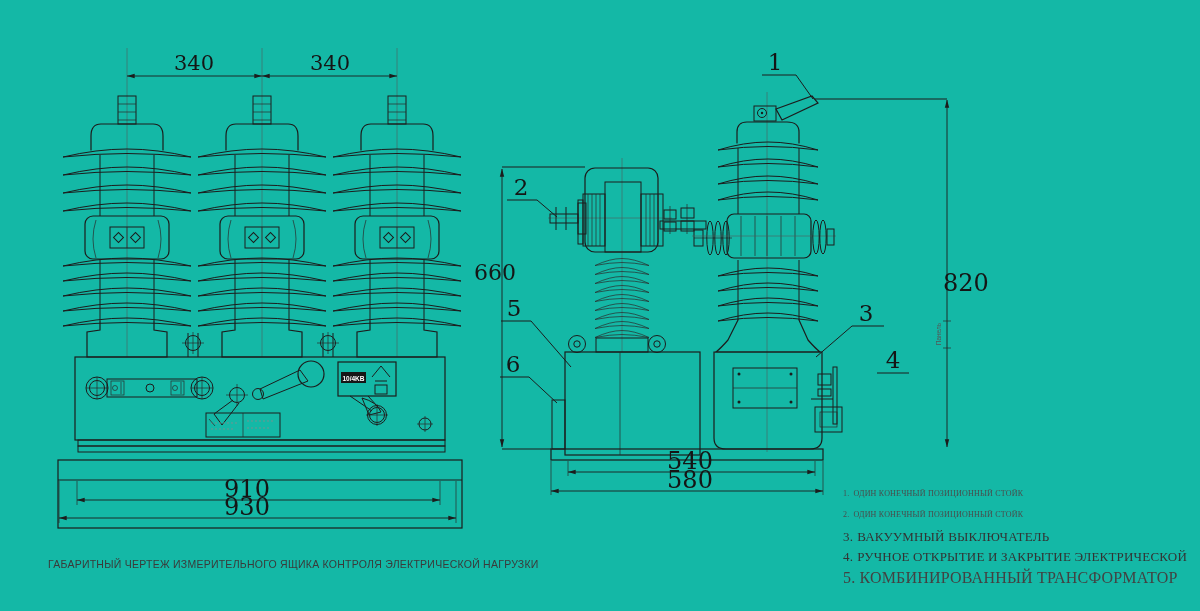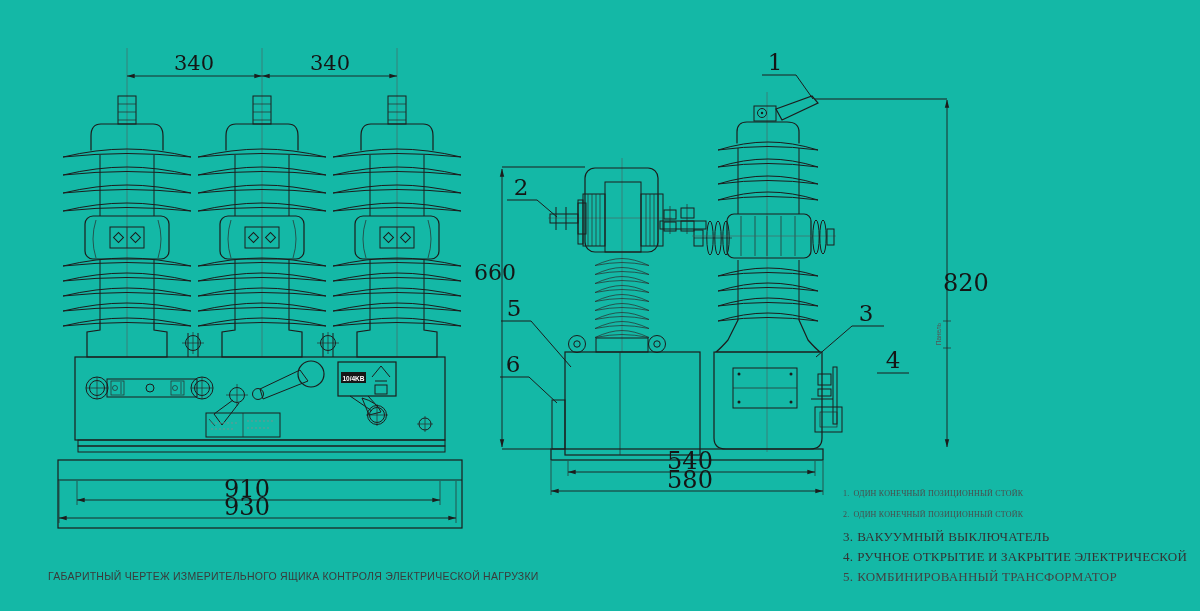--- a/index.html
+++ b/index.html
@@ -9,25 +9,25 @@
   .ln{stroke:#1c1c1c;fill:none;stroke-width:1.2;stroke-linecap:round;}
   .md{stroke:#1c1c1c;fill:none;stroke-width:1;}
   .thin{stroke:#2a2a2a;fill:none;stroke-width:.7;}
   .cl{stroke:#555;fill:none;stroke-width:.55;}
   .dim{stroke:#1c1c1c;fill:none;stroke-width:.9;}
   .dash{stroke:#8a8a8a;fill:none;stroke-width:.8;stroke-dasharray:2 2;}
   .dimtx{font-family:"DejaVu Serif",serif;fill:#151515;}
   .t21{font-size:21px;} .t24{font-size:24px;} .t22{font-size:22px;} .t23{font-size:23px;}
   .tiny{font-family:"Liberation Sans",sans-serif;font-size:6.5px;fill:#555;}
   .lbl{font-family:"Liberation Sans",sans-serif;font-size:6.5px;fill:#ffffff;font-weight:bold;}
-  .caption{position:absolute;left:48px;top:558px;font-size:10.5px;color:#3a3a3a;letter-spacing:.25px;margin-top:12px;}
+  .caption{position:absolute;left:48px;top:558px;font-size:10.5px;color:#3a3a3a;letter-spacing:.25px;}
   .legend-row{position:absolute;left:843px;white-space:nowrap;font-family:Liberation Serif, serif;}
   .leg-sm{font-size:8px;color:#4a4a4a;letter-spacing:.2px;}
   .leg-lg{font-size:13px;color:#333;letter-spacing:.2px;}
-  .leg-md{font-size:13px;color:#424242;letter-spacing:.2px;}
+  .leg-md{font-size:16px;color:#424242;letter-spacing:.2px;}
   .legend-row .num{margin-right:4px;}
 </style>
 </head>
 <body>
 
 <div class="stage">
 <svg width="1200" height="611" viewBox="0 0 1200 611">
   <defs>
     <marker id="ah" viewBox="0 0 10 6" refX="9.5" refY="3" markerWidth="9" markerHeight="6" orient="auto-start-reverse">
       <path d="M10 3 L0 0.3 L0 5.7 Z" fill="#1c1c1c"></path>

